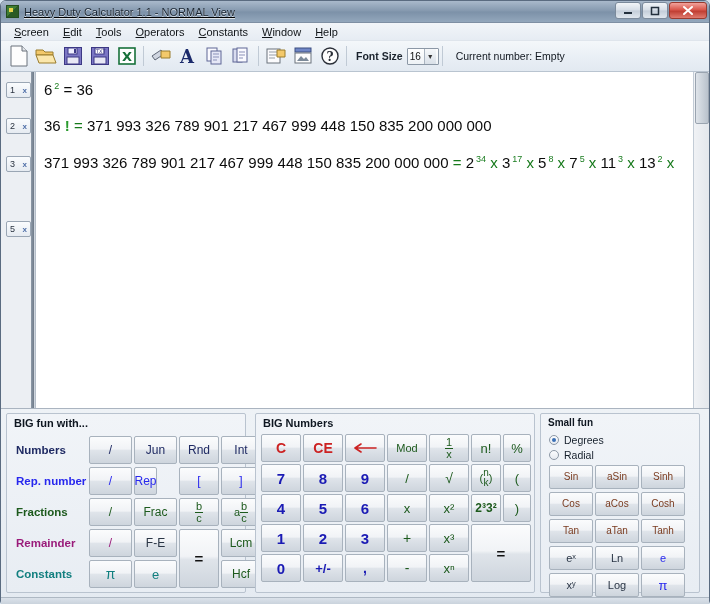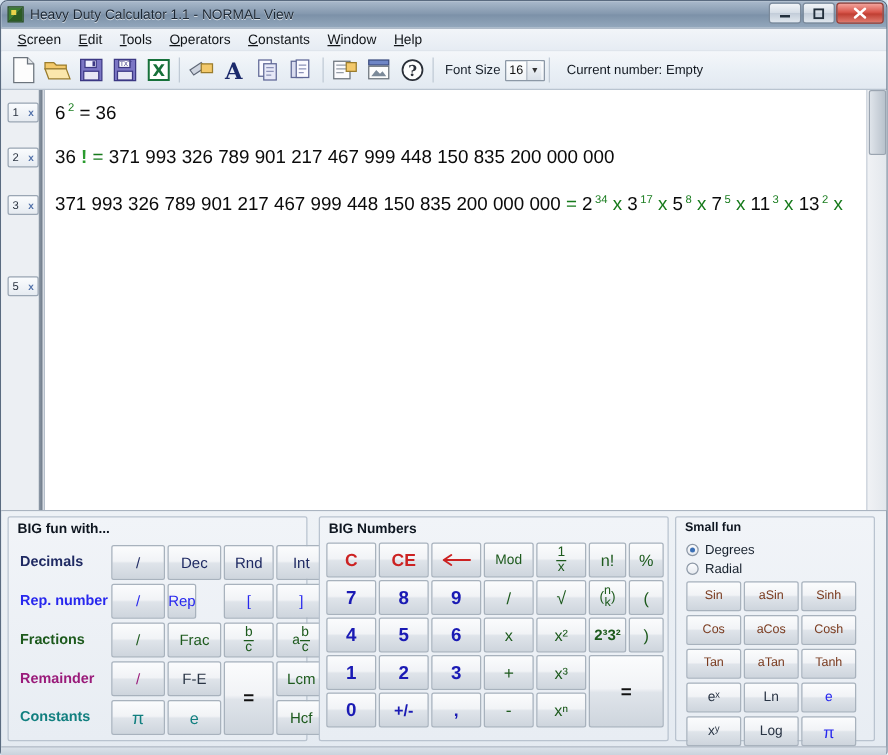--- a/index.html
+++ b/index.html
@@ -17,21 +17,21 @@
     background:linear-gradient(180deg,#e9eff6 0%,#dbe5f0 40%,#cfdbe9 100%);
     padding:0;
   }
   
   #titlebar{
     position:relative;height:21px;
     background:linear-gradient(180deg,#9fb0c4 0%,#7f93ab 45%,#6e melhor 46%,#8ea2b8 100%);
     background:linear-gradient(180deg,#a9b9cb 0%,#8498ae 48%,#7c91a8 52%,#93a7bc 100%);
     border-radius:5px 5px 0 0;
     border-bottom:1px solid #7e8fa3;
-    display:flex;align-items:center;
+    display:flex;align-items:center;text-decoration:underline;
   }
   #app-icon{
     width:13px;height:13px;margin-left:5px;margin-right:5px;
     background:
       linear-gradient(135deg,#3f7d33 0%,#3f7d33 50%,#2b5b24 50%,#2b5b24 100%);
     border:1px solid #244d1e;box-sizing:border-box;position:relative;
   }
   #app-icon:after{
     content:"";position:absolute;left:2px;top:2px;width:4px;height:4px;
     background:#e8d24a;
@@ -66,21 +66,21 @@
   .menu-item u{text-decoration:underline;}
   
   #toolbar{
     height:30px;display:flex;align-items:center;
     background:linear-gradient(180deg,#f4f7fa 0%,#e9eff5 55%,#e2e9f1 100%);
     border-bottom:1px solid #b9c4d0;
     padding-left:4px;
   }
   .tbtn{width:27px;height:26px;display:flex;align-items:center;justify-content:center;}
   .tsep{width:1px;height:20px;background:#c0cad5;margin:0 3px;}
-  #fontsize-label{font-size:10.5px;color:#1a222c;margin-left:6px;}
+  #fontsize-label{font-size:10.5px;color:#1a222c;margin-left:6px;font-weight:bold;}
   #fontsize-combo{
     margin-left:4px;height:17px;width:32px;box-sizing:border-box;
     border:1px solid #8c98a6;background:linear-gradient(180deg,#fff,#eef2f6);
     display:flex;align-items:center;justify-content:space-between;
     font-size:10px;color:#111;padding:0 2px;border-radius:1px;
   }
   #fontsize-combo .arrow{
     width:11px;height:15px;background:linear-gradient(180deg,#f6f8fa,#d9e0e8);
     border-left:1px solid #aab4c0;display:flex;align-items:center;justify-content:center;
     font-size:7px;color:#333;
@@ -366,28 +366,28 @@
         <div id="vthumb"></div>
       </div>
     </div>
   </div>
 
   <div id="keypad">
 
     <div class="panel" style="width:240px;height:180px;margin-left:5px;">
       <div class="panel-title">BIG fun with...</div>
 
-      <div class="rowlbl" style="top:30px;color:#1f2a63">Decimals</div>
+      <div class="rowlbl" style="top:30px;color:#1f2a63">Numbers</div>
       <div class="rowlbl" style="top:61px;color:#2727ee">Rep. number</div>
       <div class="rowlbl" style="top:92px;color:#1d5a1d">Fractions</div>
       <div class="rowlbl" style="top:123px;color:#9a1b7a">Remainder</div>
       <div class="rowlbl" style="top:154px;color:#117f7f">Constants</div>
 
       <div class="kb" style="left:82px;top:22px;width:43px;height:28px;color:#1f2a63">/</div>
-      <div class="kb" style="left:127px;top:22px;width:43px;height:28px;color:#1f2a63">Dec</div>
+      <div class="kb" style="left:127px;top:22px;width:43px;height:28px;color:#1f2a63">Jun</div>
       <div class="kb" style="left:172px;top:22px;width:40px;height:28px;color:#1f2a63">Rnd</div>
       <div class="kb" style="left:214px;top:22px;width:40px;height:28px;color:#1f2a63">Int</div>
 
       <div class="kb" style="left:82px;top:53px;width:43px;height:28px;color:#2727ee">/</div>
       <div class="kb" style="left:127px;top:53px;width:23px;height:28px;color:#2727ee">Rep</div>
       <div class="kb" style="left:172px;top:53px;width:40px;height:28px;color:#2727ee">[</div>
       <div class="kb" style="left:214px;top:53px;width:40px;height:28px;color:#2727ee">]</div>
 
       <div class="kb" style="left:82px;top:84px;width:43px;height:28px;color:#1d5a1d">/</div>
       <div class="kb" style="left:127px;top:84px;width:43px;height:28px;color:#1d5a1d">Frac</div>

